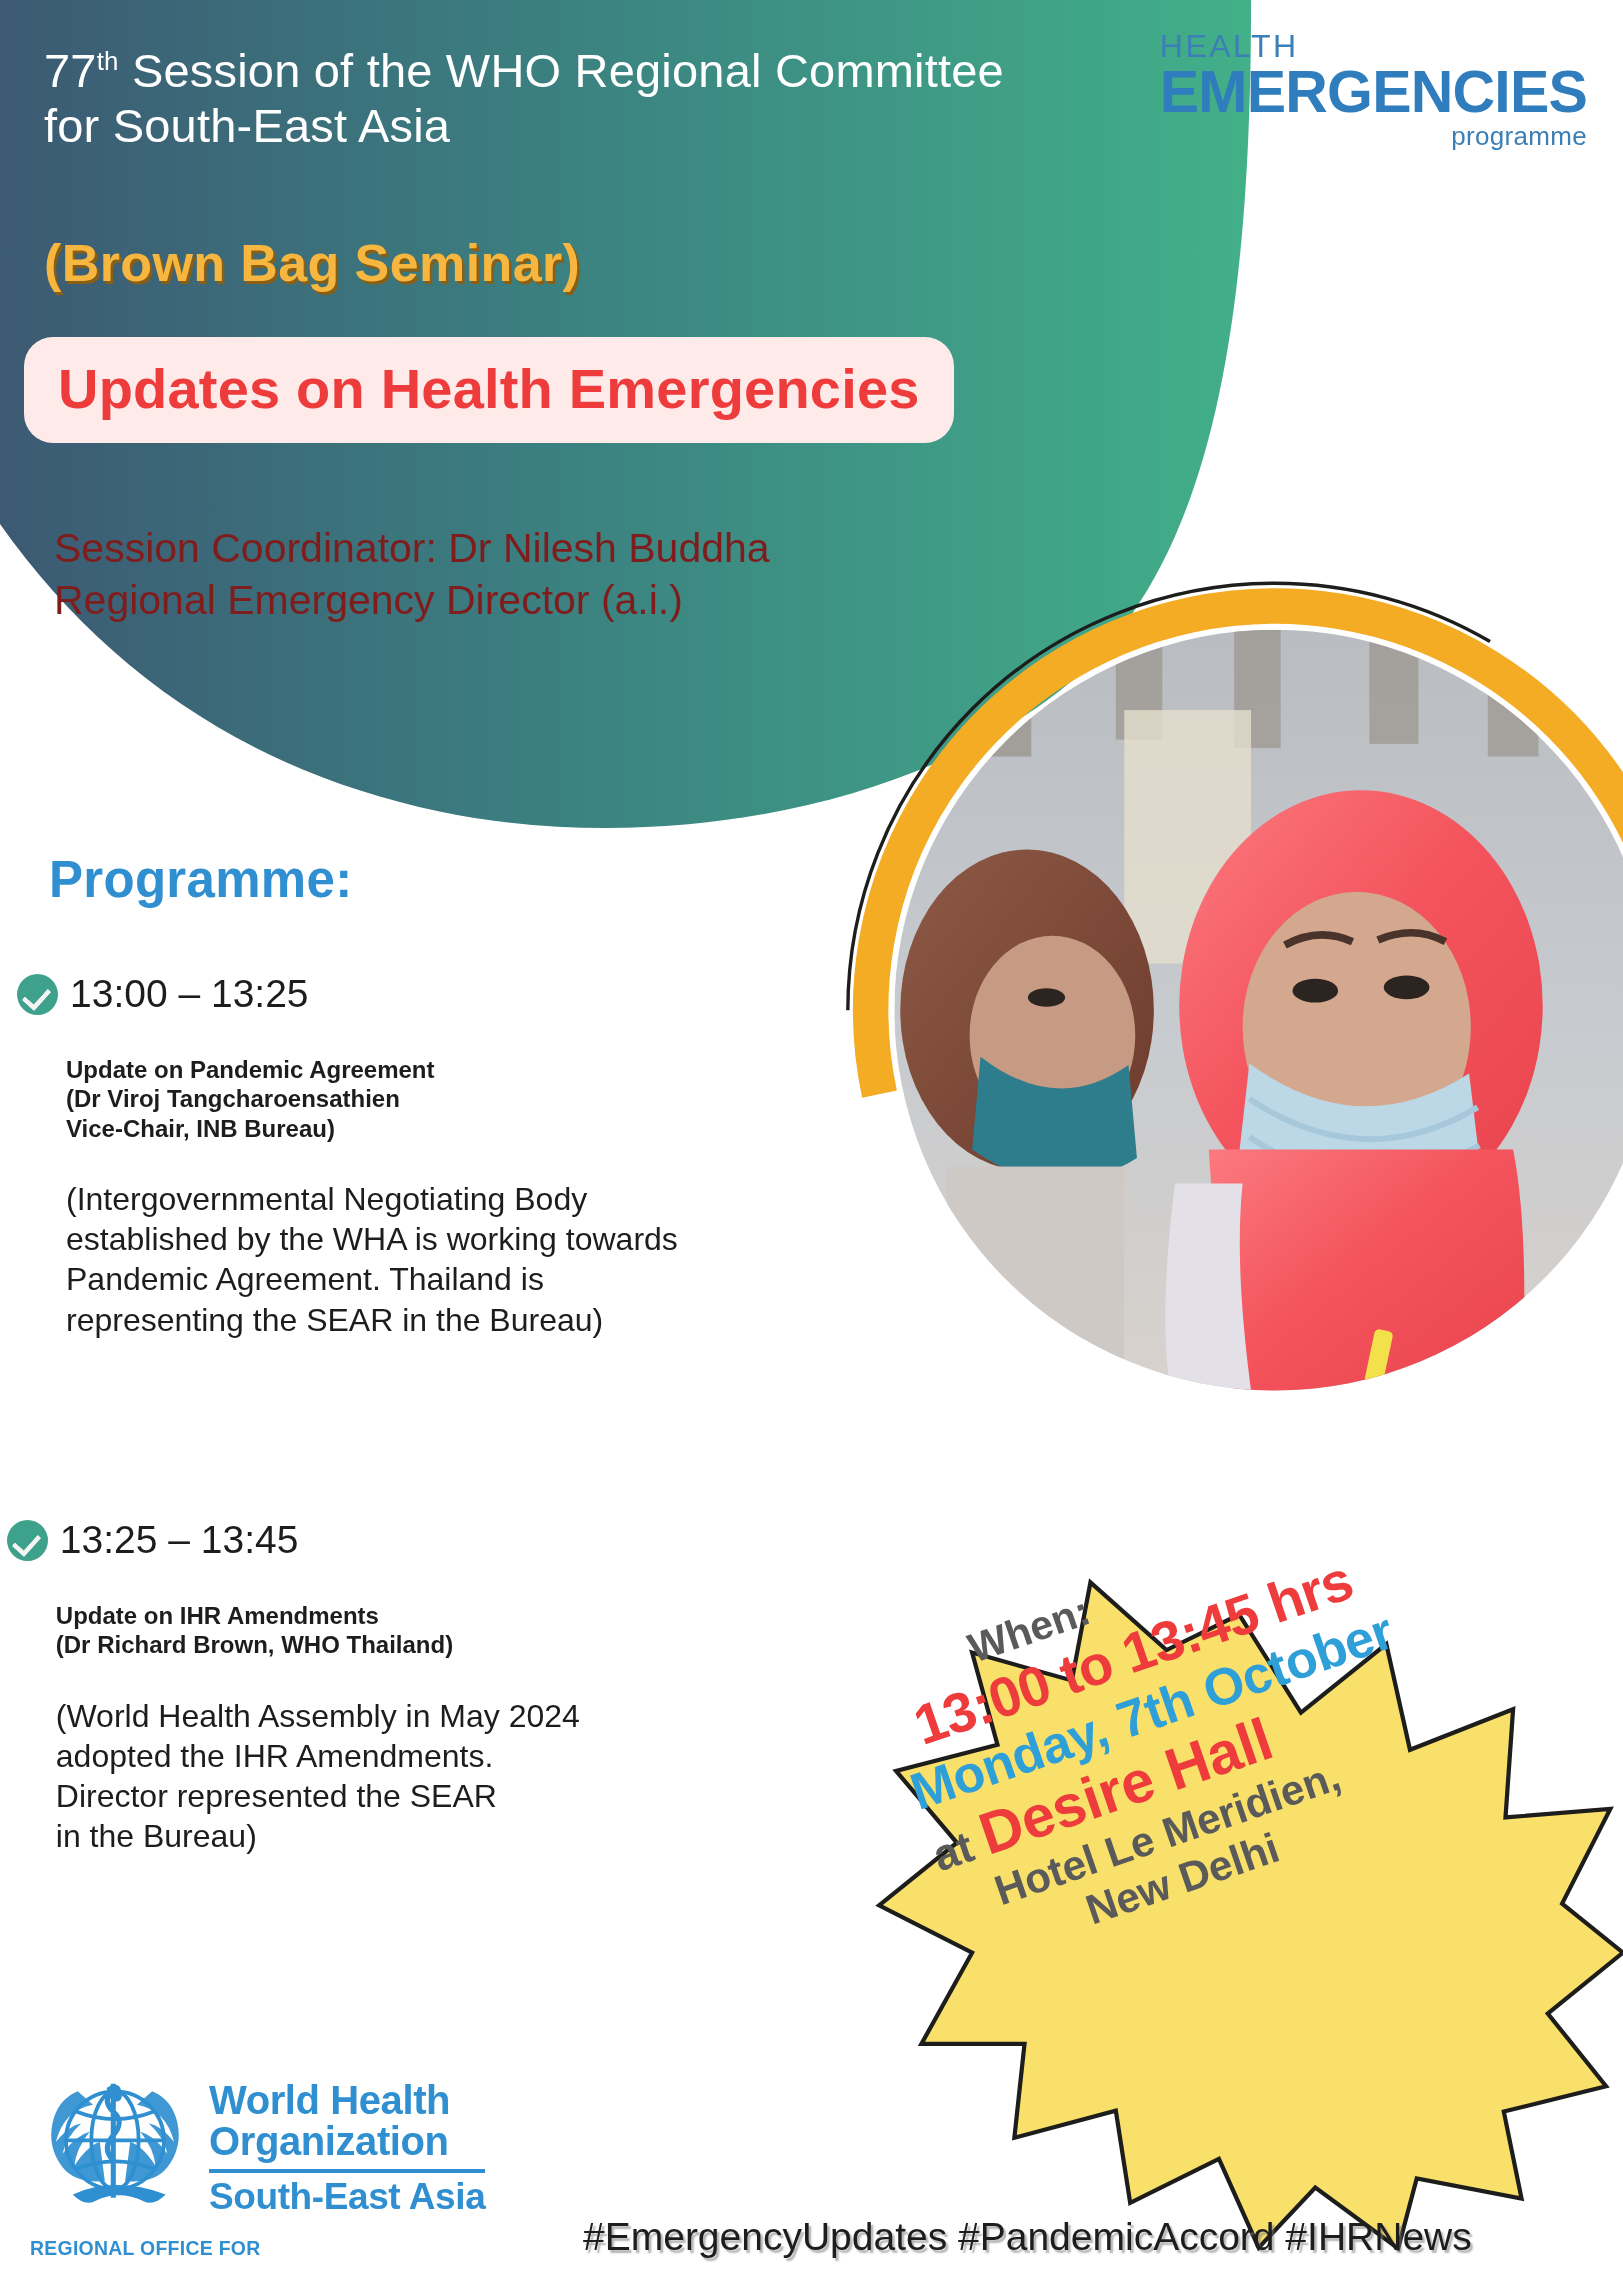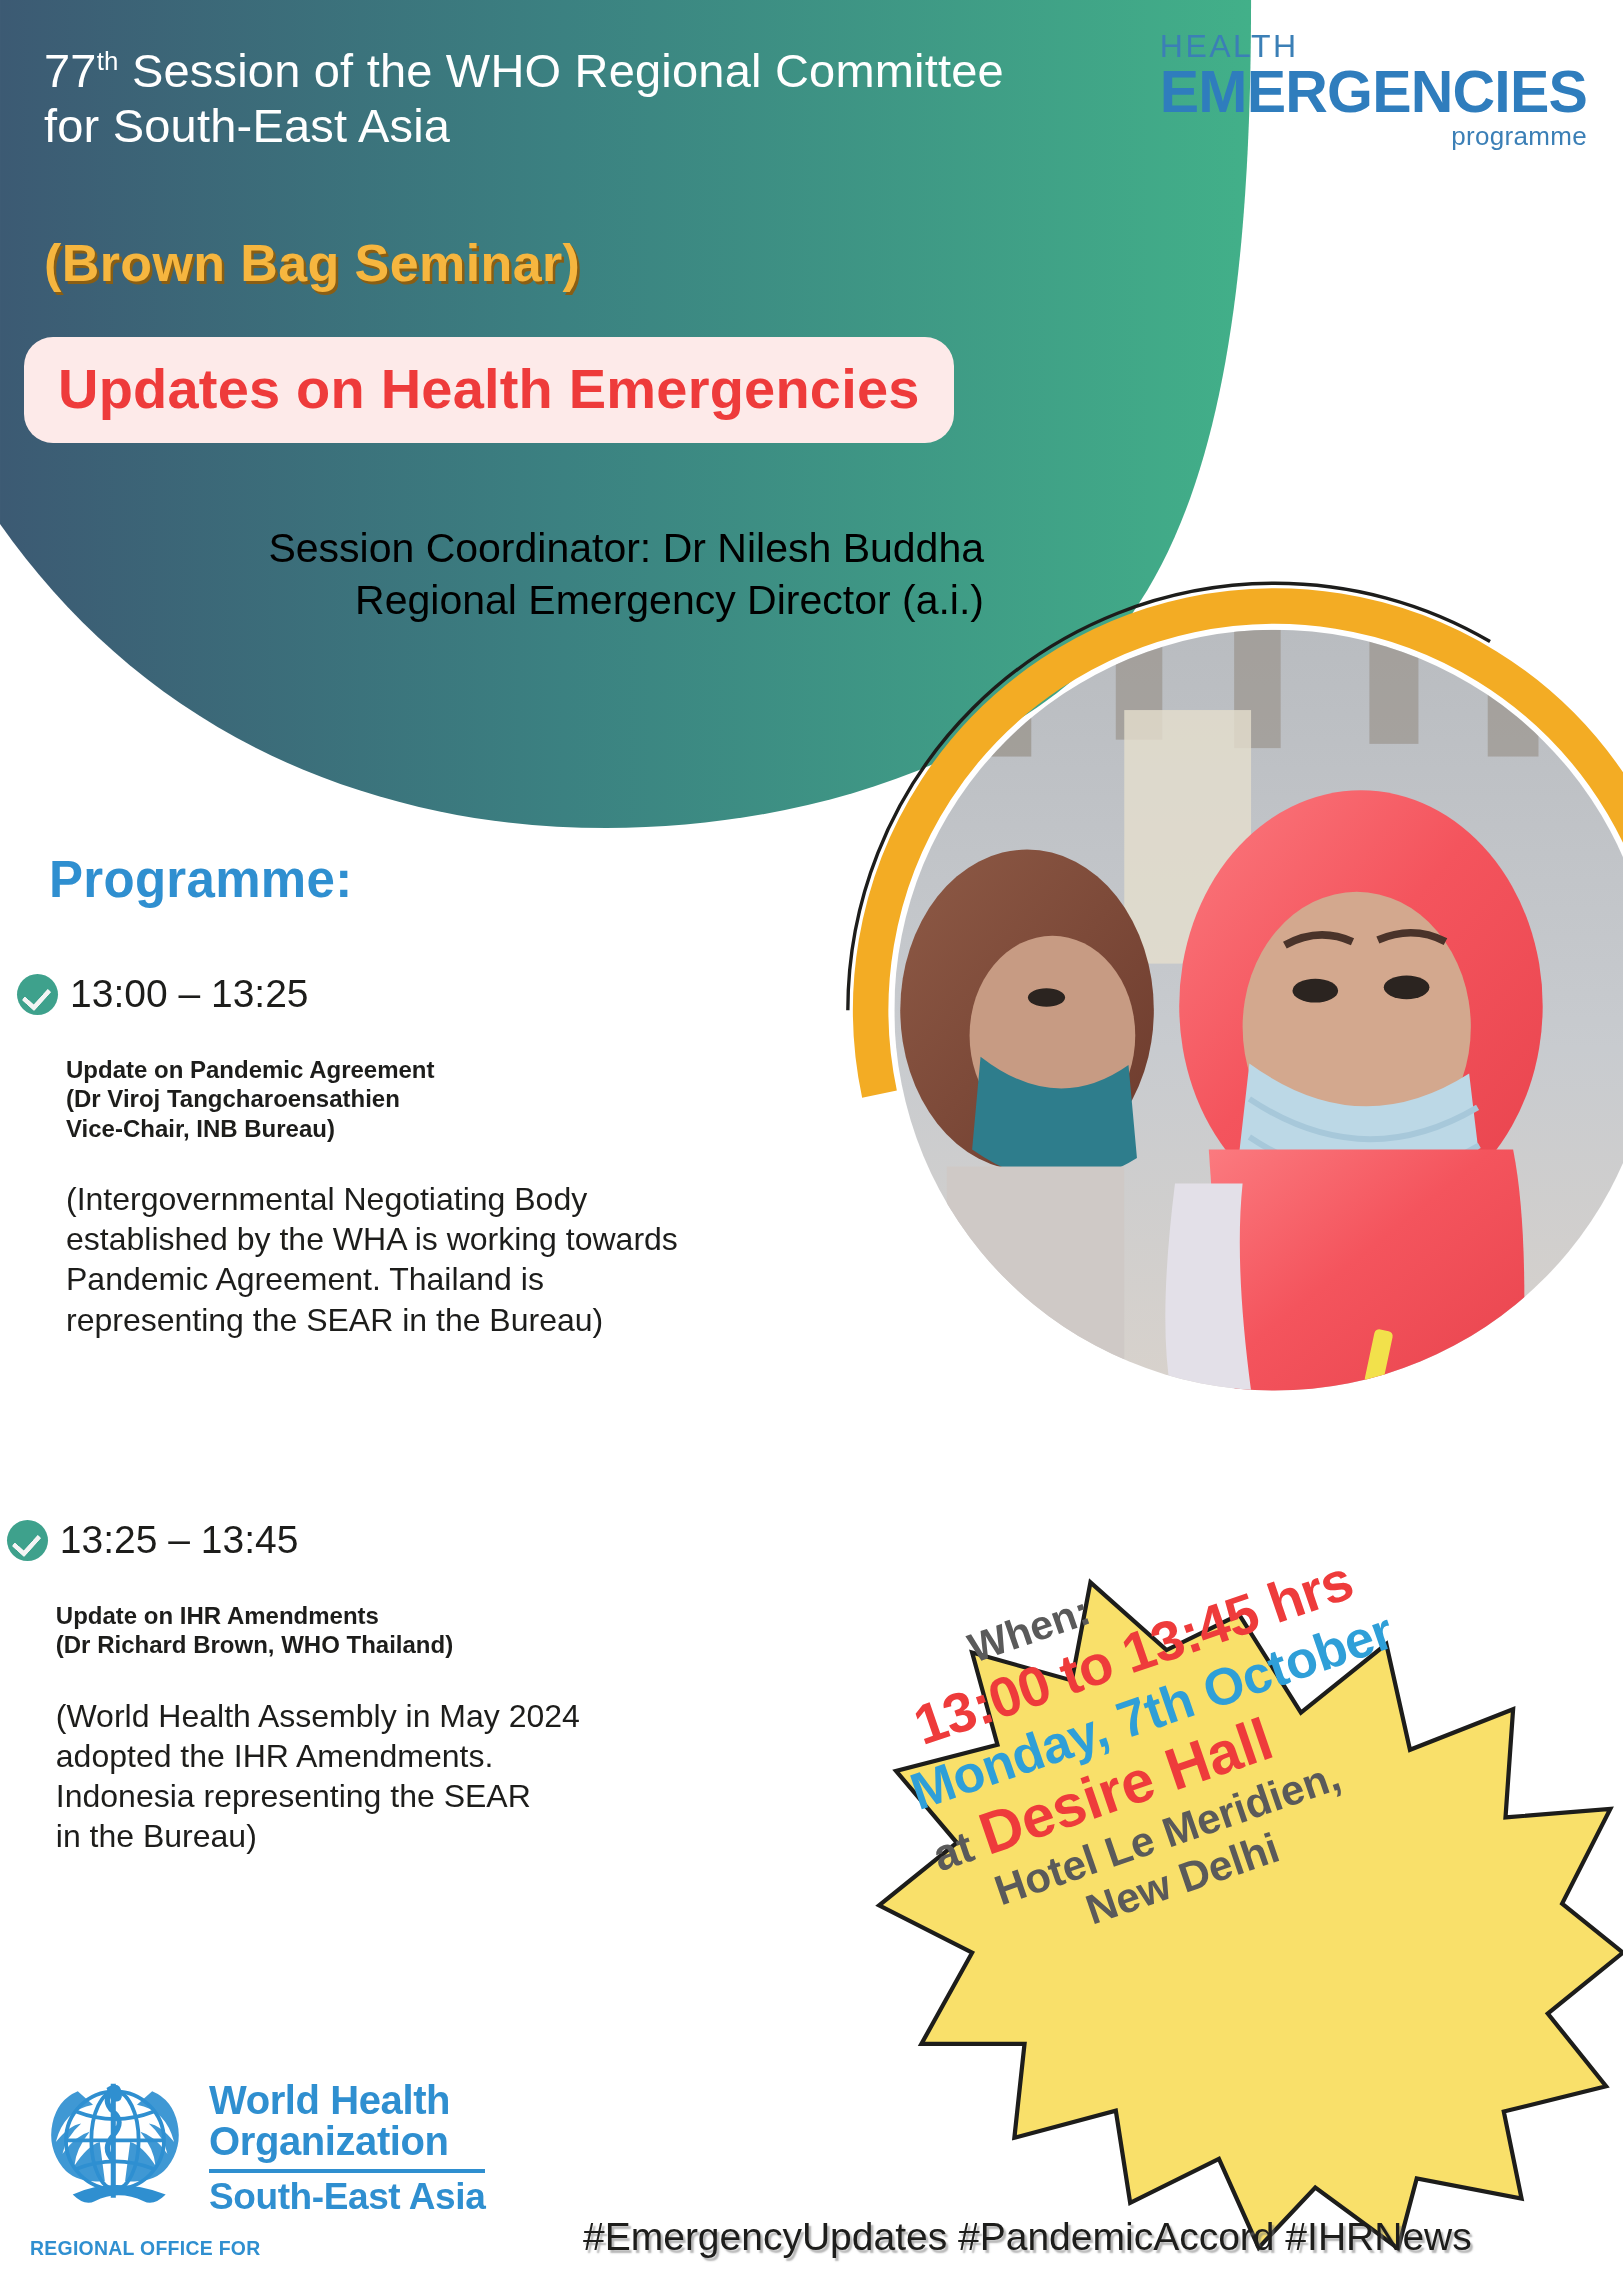--- a/index.html
+++ b/index.html
@@ -28,21 +28,21 @@
     background:#fdeae9;border-radius:29px;
     padding:18.6px 34px 22px 34px;
   }
   .banner-text{
     font-size:56px;font-weight:700;color:#ee3b3b;letter-spacing:0.2px;
     white-space:nowrap;
   }
 
   .coord{
     position:absolute;left:54px;top:523px;width:930px;
-    color:#000000;font-size:41px;line-height:1.26;font-weight:400;text-align:right;
+    color:#7f1d1d;font-size:41px;line-height:1.26;font-weight:400;
   }
 
   
   .he-logo{position:absolute;right:36px;top:30px;text-align:left;}
   .he-health{font-size:32px;color:#3b7fb6;letter-spacing:2.5px;line-height:1;
              font-weight:400;}
   .he-emerg{font-size:59px;color:#2f7dbd;font-weight:700;letter-spacing:-0.8px;
             line-height:1.02;}
   .he-prog{font-size:26px;color:#3b7fb6;text-align:right;line-height:1.1;
            letter-spacing:0.3px;}
@@ -247,21 +247,21 @@
     <span class="tick"></span>
     <span class="item-time">13:25 – 13:45</span>
   </div>
   <div class="item-title">
     <div>Update on IHR Amendments</div>
     <div>(Dr Richard Brown, WHO Thailand)</div>
   </div>
   <div class="item-desc">
     <div>(World Health Assembly in May 2024</div>
     <div>adopted the IHR Amendments.</div>
-    <div>Indonesia representing the SEAR</div>
+    <div>Director represented the SEAR</div>
     <div>in the Bureau)</div>
   </div>
 </div>
 
 <div id="burst-text">
   <div class="bt-when">When:</div>
   <div class="bt-time">13:00 to 13:45 hrs</div>
   <div class="bt-date">Monday, 7th October</div>
   <div class="bt-hall"><span>at </span><b>Desire Hall</b></div>
   <div class="bt-venue">Hotel Le Meridien,</div>

